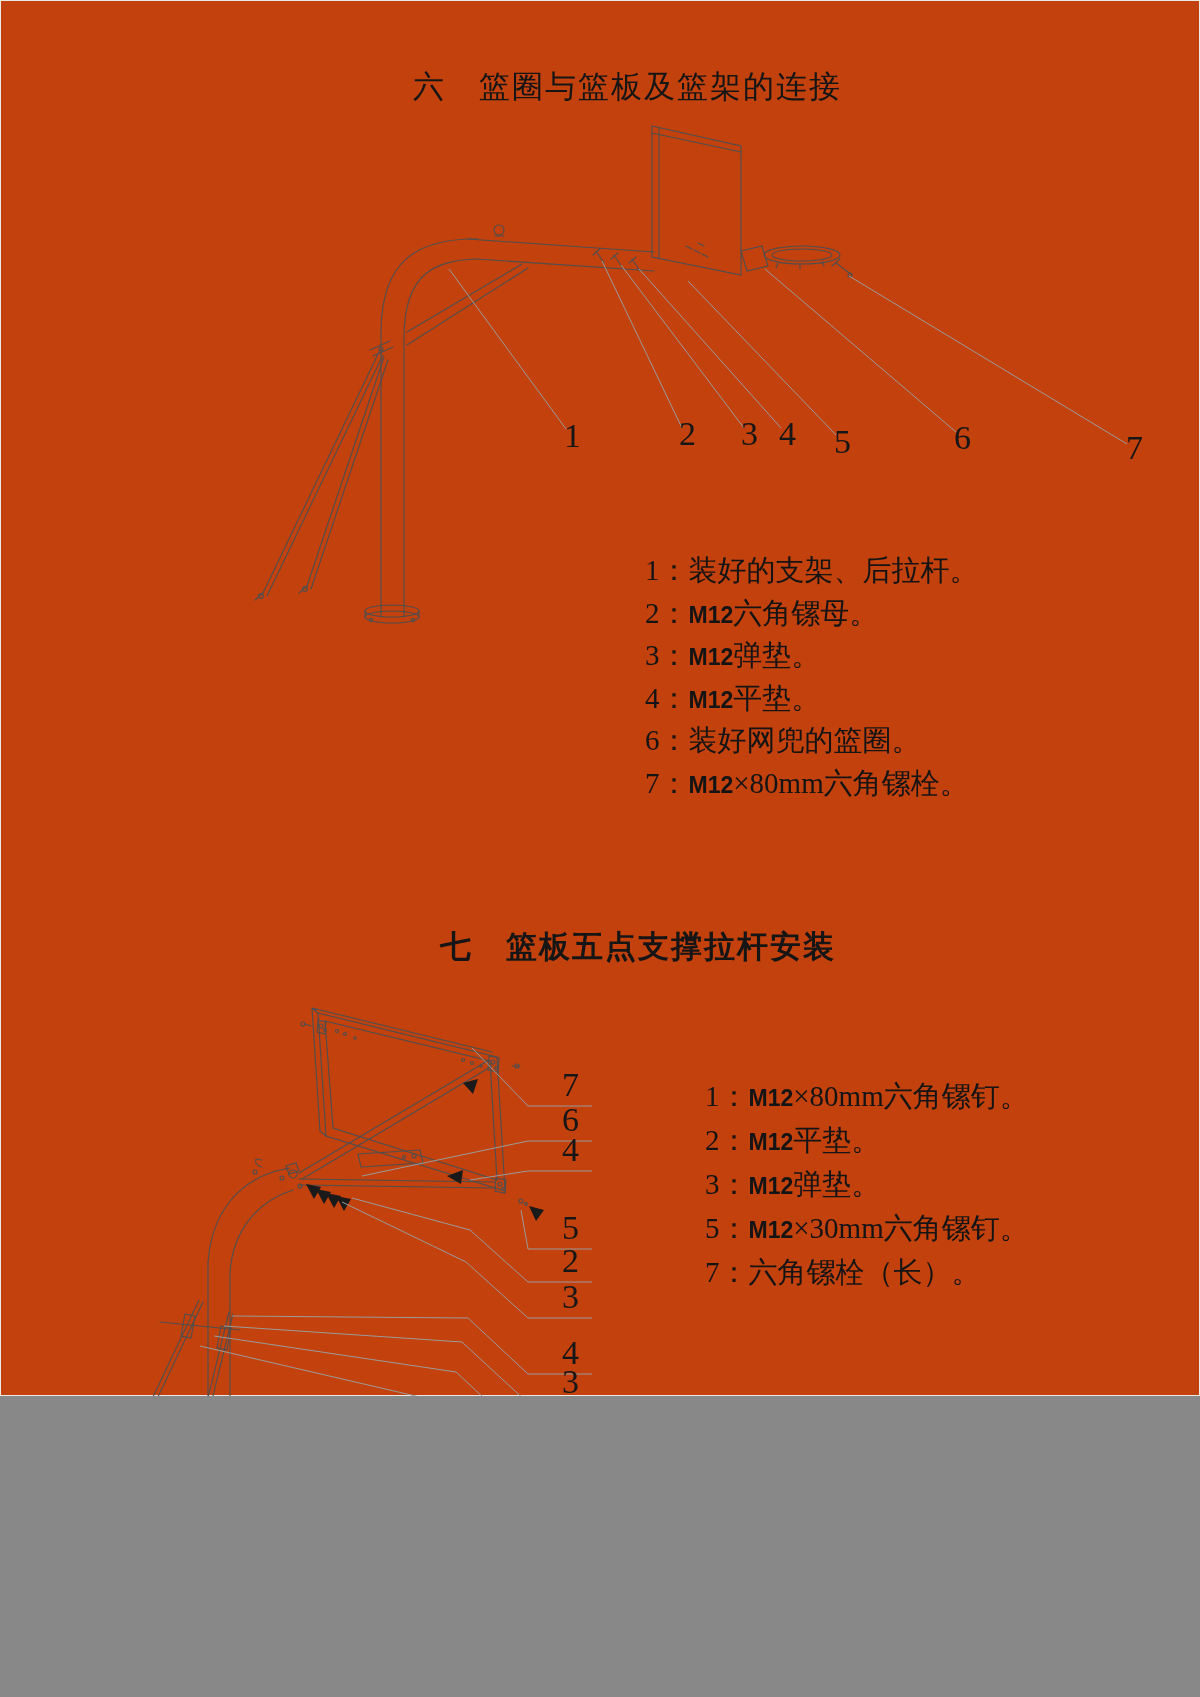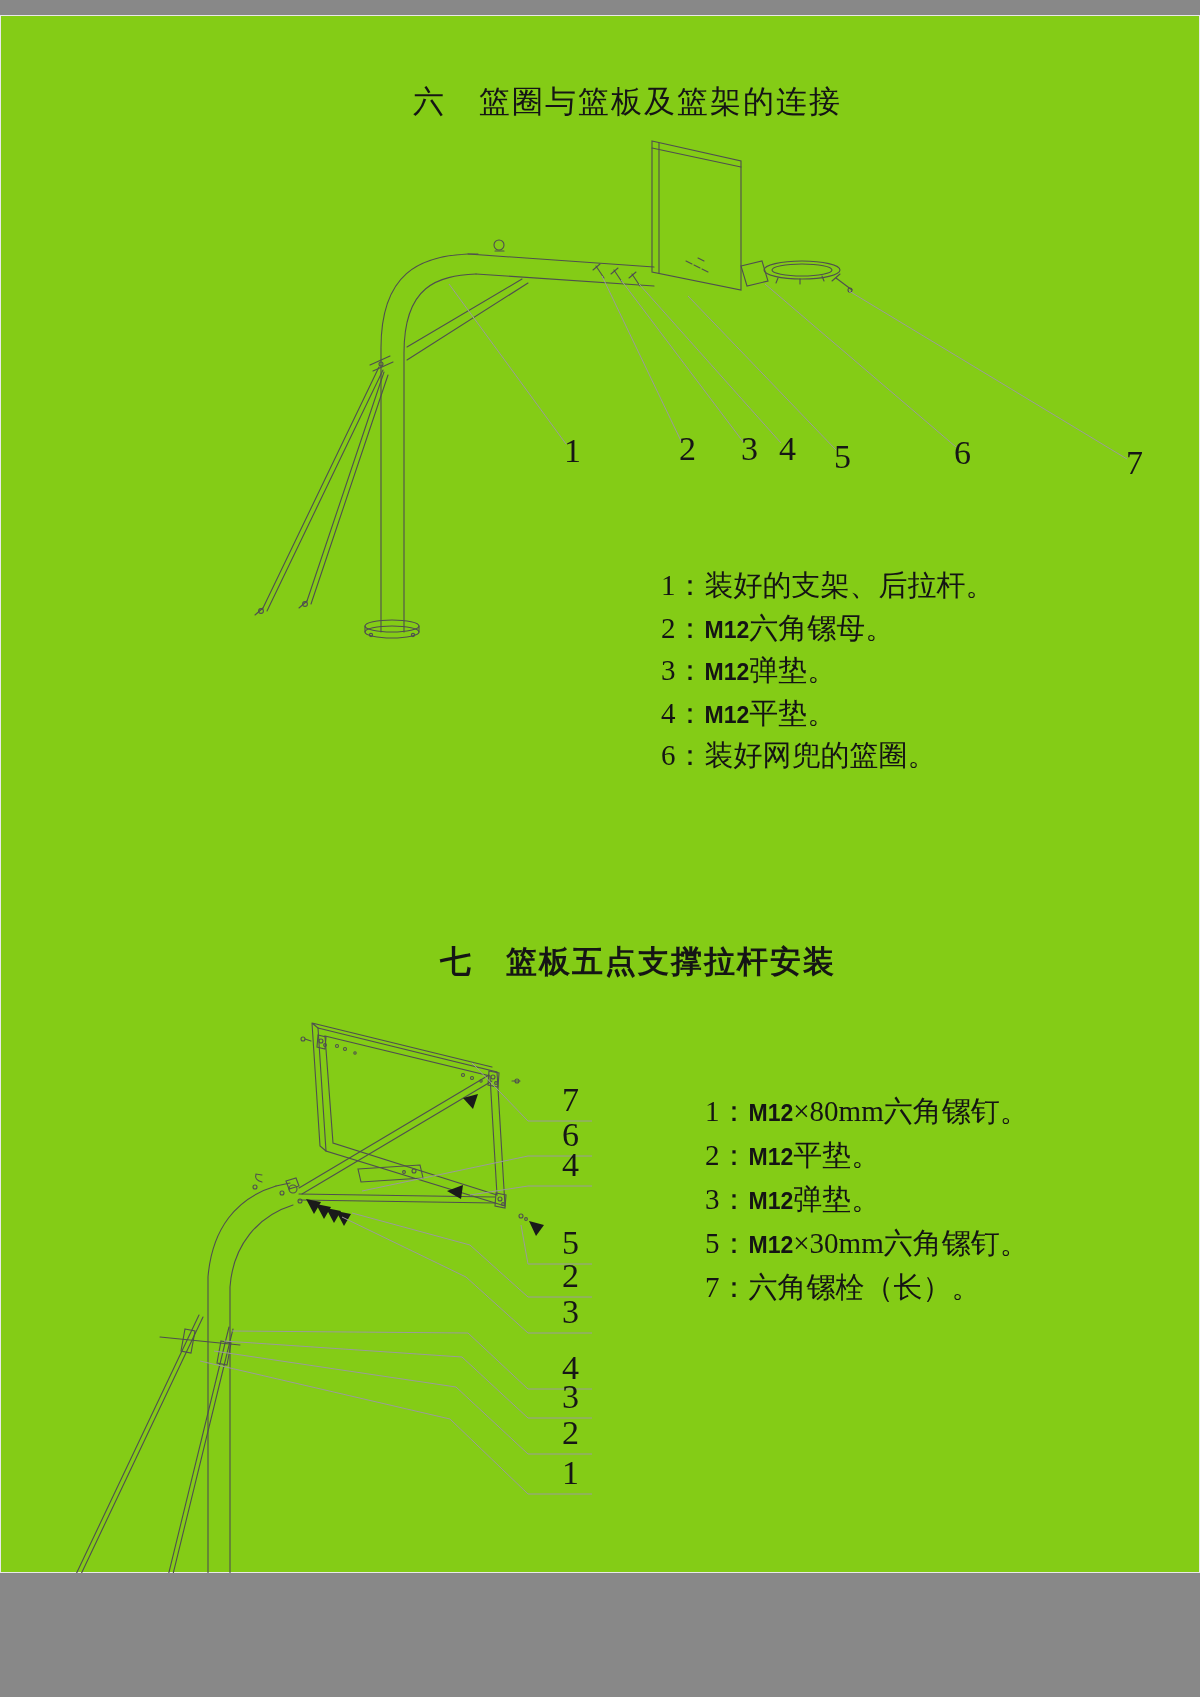--- a/index.html
+++ b/index.html
@@ -1,19 +1,19 @@
 <!DOCTYPE html>
 <html><head>
 <meta charset="utf-8">
 <style>
   html,body{margin:0;padding:0;background:#888;}
   .page{
-    position:relative;width:1200px;height:1558px;background:#84cc16;
+    position:relative;width:1200px;height:1396px;background:#c2410c;
     font-family:"Liberation Serif","DejaVu Serif",serif;color:#111;
-    overflow:hidden;box-shadow:inset 0 0 0 1px #e9e9e9;margin:15px auto;
+    overflow:hidden;box-shadow:inset 0 0 0 1px #e9e9e9;margin:0 auto;
   }
   svg.art{position:absolute;left:0;top:0;}
   .sec-title{position:absolute;font-size:31px;letter-spacing:2px;white-space:pre;color:#151515;}
   .callout{position:absolute;font-size:34px;line-height:1;color:#161616;}
   .parts{position:absolute;}
   .part-row{font-size:29px;line-height:40.5px;white-space:nowrap;color:#141414;}
   .parts-7 .part-row{line-height:42px;}
   .p-bold{font-family:"Liberation Sans","DejaVu Sans",sans-serif;font-weight:700;font-size:23px;}
   .p-no,.p-rest,.p-desc{font-size:29px;}
 </style>
@@ -210,26 +210,27 @@
   <div class="sec-title" style="left:413px;top:66px;">六　篮圈与篮板及篮架的连接</div>
 
   <span class="callout" style="left:564px;top:419px;">1</span>
   <span class="callout" style="left:679px;top:417px;">2</span>
   <span class="callout" style="left:741px;top:417px;">3</span>
   <span class="callout" style="left:779px;top:417px;">4</span>
   <span class="callout" style="left:834px;top:425px;">5</span>
   <span class="callout" style="left:954px;top:421px;">6</span>
   <span class="callout" style="left:1126px;top:431px;">7</span>
 
-  <div class="parts parts-6" style="left:661px;top:550px;">
+  <div class="parts parts-6" style="left:645px;top:550px;">
     <div class="part-row"><span class="p-no">1：</span><span class="p-bold"></span><span class="p-rest"></span><span class="p-desc">装好的支架、后拉杆。</span></div>
     <div class="part-row"><span class="p-no">2：</span><span class="p-bold">M12</span><span class="p-rest"></span><span class="p-desc">六角镙母。</span></div>
     <div class="part-row"><span class="p-no">3：</span><span class="p-bold">M12</span><span class="p-rest"></span><span class="p-desc">弹垫。</span></div>
     <div class="part-row"><span class="p-no">4：</span><span class="p-bold">M12</span><span class="p-rest"></span><span class="p-desc">平垫。</span></div>
     <div class="part-row"><span class="p-no">6：</span><span class="p-bold"></span><span class="p-rest"></span><span class="p-desc">装好网兜的篮圈。</span></div>
+    <div class="part-row"><span class="p-no">7：</span><span class="p-bold">M12</span><span class="p-rest">×80mm</span><span class="p-desc">六角镙栓。</span></div>
   </div>
 
   <div class="sec-title" style="left:440px;top:926px;font-weight:bold;">七　篮板五点支撑拉杆安装</div>
 
   <span class="callout" style="left:562px;top:1068px;">7</span>
   <span class="callout" style="left:562px;top:1103px;">6</span>
   <span class="callout" style="left:562px;top:1133px;">4</span>
   <span class="callout" style="left:562px;top:1211px;">5</span>
   <span class="callout" style="left:562px;top:1244px;">2</span>
   <span class="callout" style="left:562px;top:1280px;">3</span>

